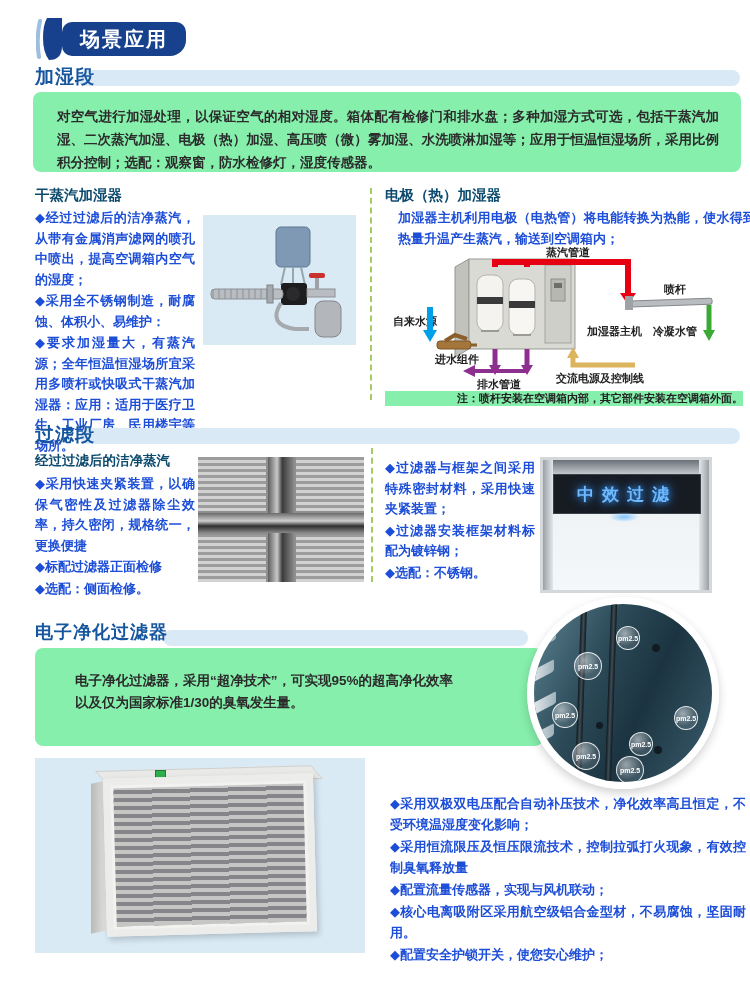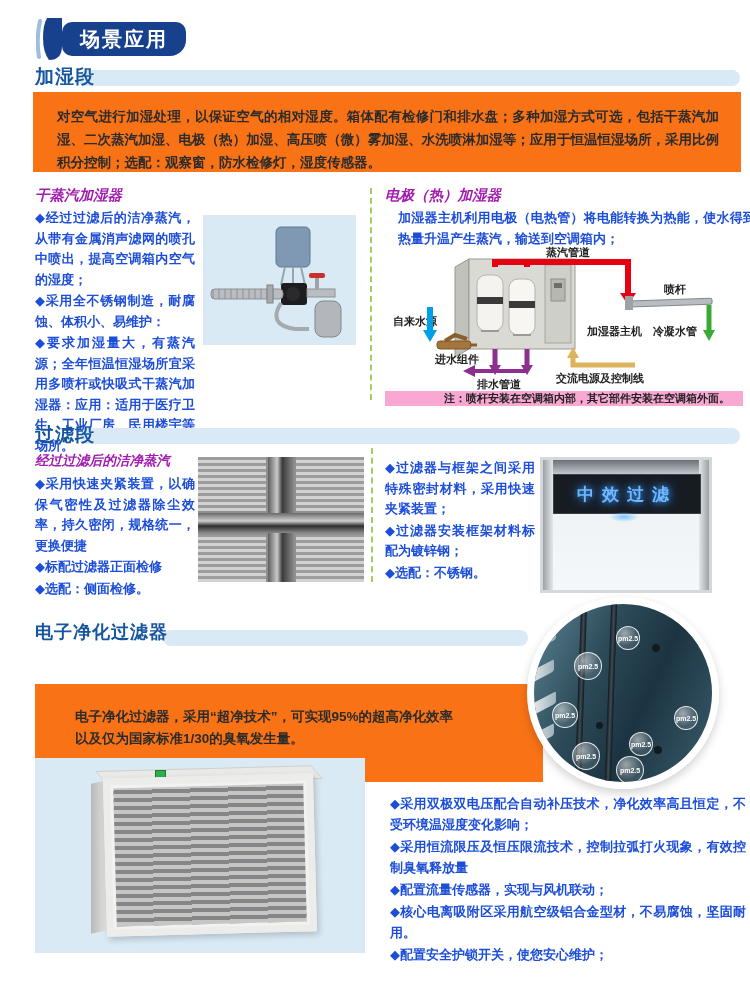--- a/index.html
+++ b/index.html
@@ -11,29 +11,29 @@
   
   .badge{
     left:62px;top:22px;width:124px;height:34px;background:#17418c;color:#fff;
     border-radius:10px 10px 16px 10px;display:flex;align-items:center;justify-content:center;
     font-size:20px;letter-spacing:2px;
   }
   
   .sec-title{color:#15569e;font-size:19px;letter-spacing:1px;}
   .sec-bar{background:#d9e9f5;height:16px;border-radius:8px;}
   
-  .blue-box{background:#f97316;border-radius:0;}
+  .blue-box{background:#86efac;border-radius:8px;}
   .intro-text{font-size:13.5px;line-height:23px;color:#2b2b2b;text-align:justify;}
   
-  .col-title{font-size:14.5px;color:#a21caf;font-style:italic;}
+  .col-title{font-size:14.5px;color:#0c4a6e;}
   .bullets{font-size:13px;line-height:20.5px;color:#1d4ed8;text-align:justify;}
   .bullets .li{margin:0 0 1px 0;}
   .divider{border-left:2px dashed #a4cc62;width:0;}
   
-  .note-bar{background:#f9a8d4;color:#222;font-size:11px;line-height:15px;text-align:right;padding-right:13px;box-sizing:border-box;}
+  .note-bar{background:#86efac;color:#222;font-size:11px;line-height:15px;text-align:right;padding-right:0;box-sizing:border-box;}
   
   .photo-blue{background:#d9eaf5;}
   
   .fgrid{background:#8f8f8f;overflow:hidden;}
   .fq{position:absolute;background:repeating-linear-gradient(0deg,#d2d2d2 0 3px,#9c9c9c 3px 6px);}
   .fbar-v{position:absolute;left:70px;top:0;width:26px;height:100%;
     background:linear-gradient(90deg,#5f5f5f,#c9c9c9 35%,#3b3b3b 55%,#8a8a8a);}
   .fbar-h{position:absolute;left:0;top:56px;width:100%;height:20px;
     background:linear-gradient(180deg,#6a6a6a,#cfcfcf 40%,#2f2f2f 65%,#8a8a8a);}
   
@@ -206,21 +206,21 @@
     <div class="frameR"></div>
     <div class="ledpanel">
       <span class="ledtext">中效过滤</span>
     </div>
     <div class="ledglow"></div>
   </div>
 
   <div class="abs sec-bar" style="left:163px;top:630px;width:365px;"></div>
   <div class="abs sec-title" style="left:35px;top:620px;font-size:18px;">电子净化过滤器</div>
 
-  <div class="abs blue-box" style="left:35px;top:648px;width:508px;height:98px;margin-top:36px;">
+  <div class="abs blue-box" style="left:35px;top:648px;width:508px;height:98px;">
     <div class="intro-text" style="padding:22px 18px 0 40px;font-size:13.5px;line-height:22px;">
       <div>电子净化过滤器，采用“超净技术”，可实现95%的超高净化效率</div>
       <div>以及仅为国家标准1/30的臭氧发生量。</div>
     </div>
   </div>
 
   <div class="abs circle" style="left:527px;top:597px;width:192px;height:192px;">
     <div class="fin" style="left:-4px;top:30px;"></div>
     <div class="fin" style="left:-6px;top:62px;"></div>
     <div class="fin" style="left:-4px;top:94px;"></div>

